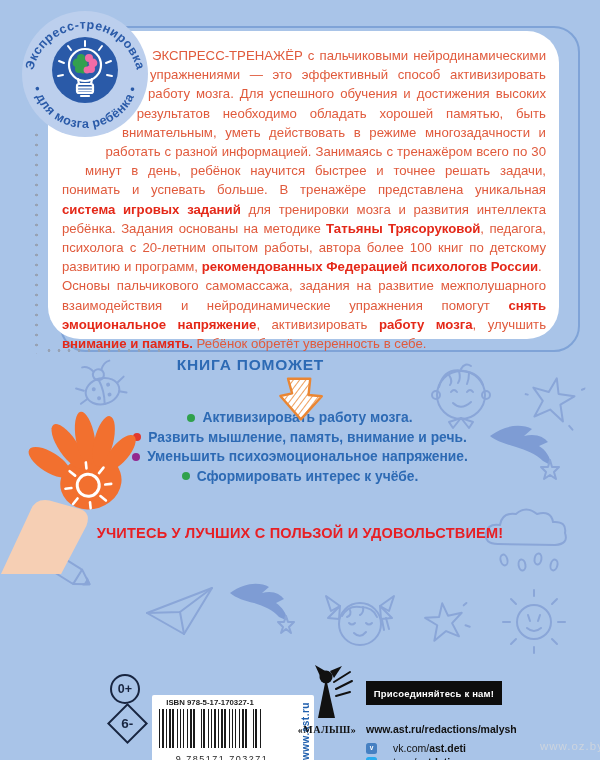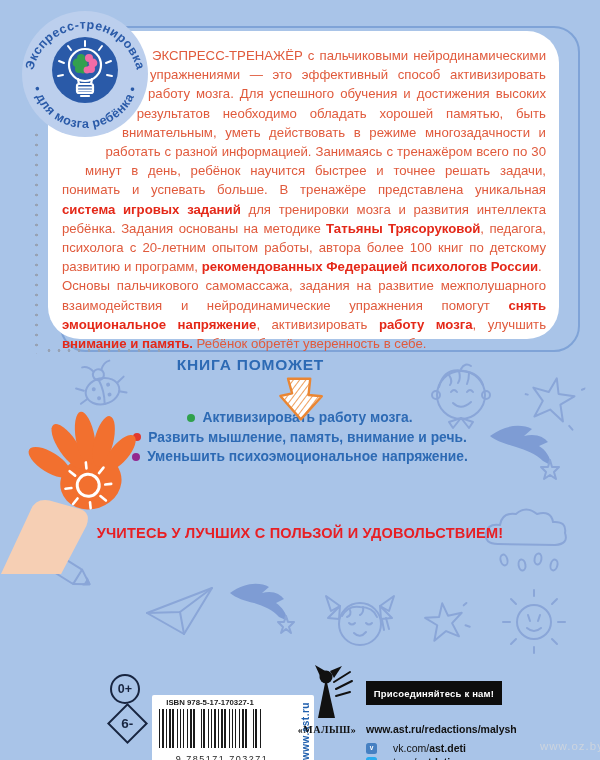--- a/index.html
+++ b/index.html
@@ -271,20 +271,24 @@
         <span class="btext">Активизировать работу мозга.</span>
       </div>
     <div class="bullet-row">
         <span class="dot" style="background: rgb(226, 57, 46);"></span>
         <span class="btext">Развить мышление, память, внимание и речь.</span>
       </div>
     <div class="bullet-row">
         <span class="dot" style="background: rgb(147, 39, 143);"></span>
         <span class="btext">Уменьшить психоэмоциональное напряжение.</span>
       </div>
+    <div class="bullet-row">
+        <span class="dot" style="background: rgb(47, 161, 75);"></span>
+        <span class="btext">Сформировать интерес к учёбе.</span>
+      </div>
   </div>
 
   <div class="abs slogan">УЧИТЕСЬ У ЛУЧШИХ С ПОЛЬЗОЙ И УДОВОЛЬСТВИЕМ!</div>
 
   <svg class="abs" style="left:-4px;top:388px;" width="168" height="186" viewBox="0 0 168 186">
     <g transform="rotate(-6 95 95)">
       <path d="M-16,196 L32,116 Q38,104 52,108 L82,120 Q92,125 86,137 L40,206 Z" fill="#f6cfb4"></path>
       <g fill="#f2702f">
         <ellipse cx="95" cy="94" rx="31" ry="27" transform="rotate(-12 95 94)"></ellipse>
         <ellipse cx="76" cy="56" rx="9.5" ry="26" transform="rotate(-28 76 56)"></ellipse>

